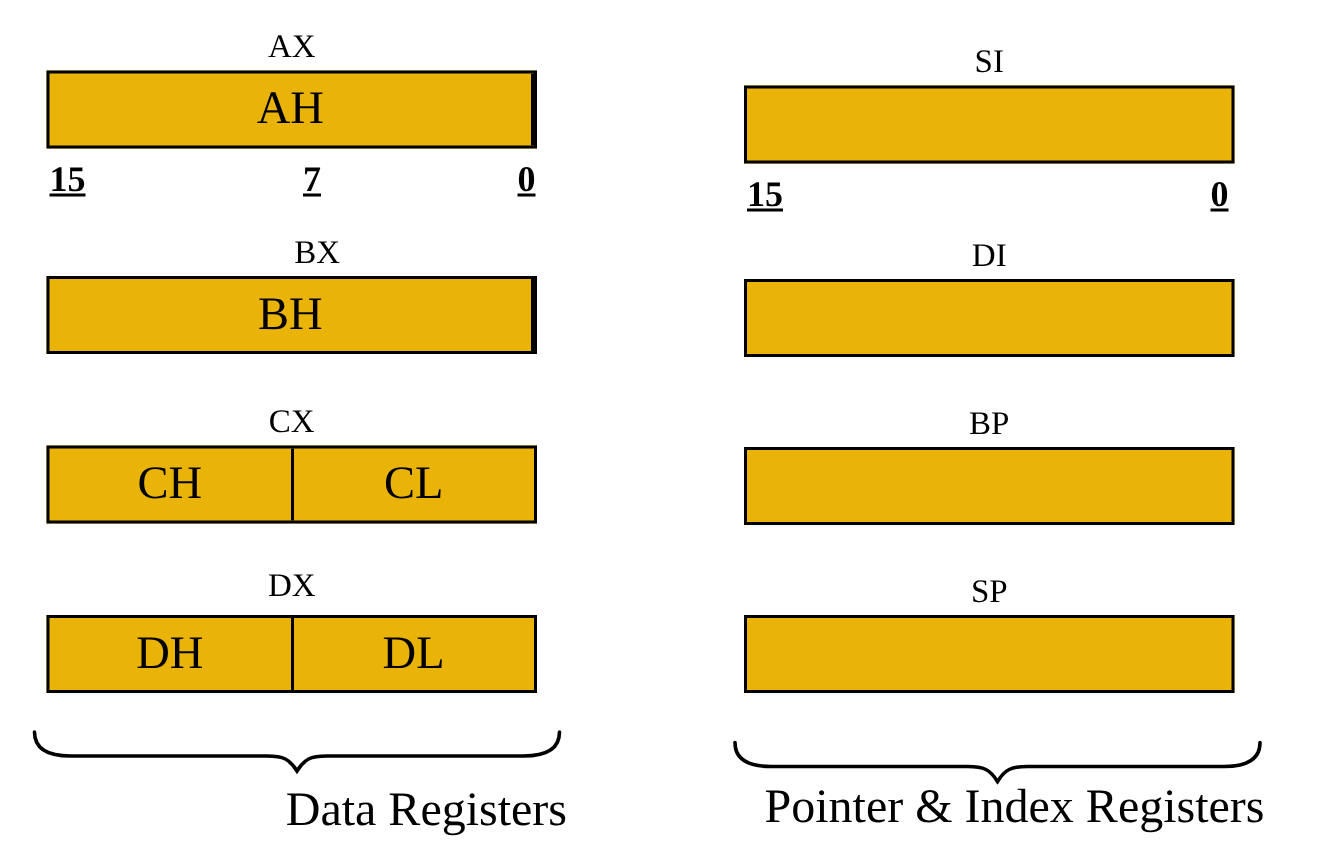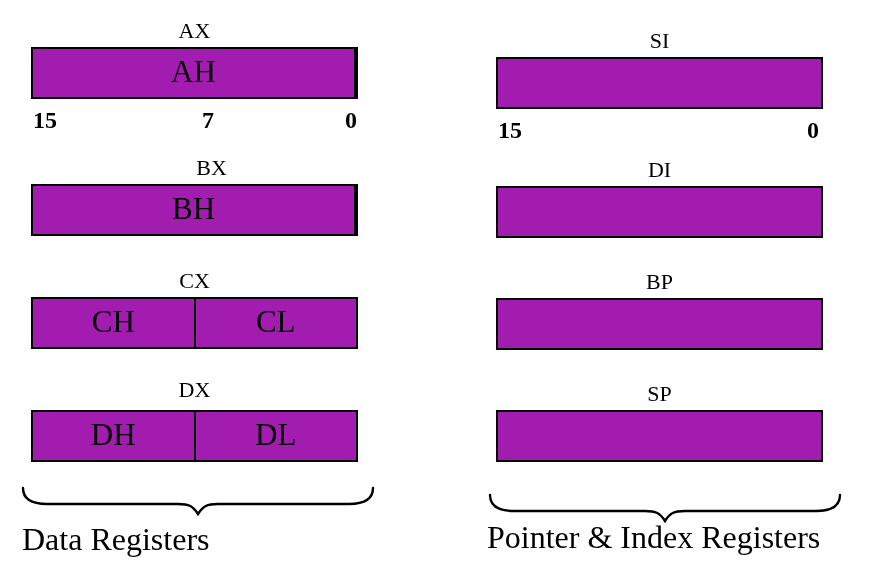--- a/index.html
+++ b/index.html
@@ -10,37 +10,37 @@
     color:#000000;
     font-family:"Liberation Serif","DejaVu Serif",serif;
     overflow:hidden;
   }
   .reg-title{
     position:absolute;width:327px;height:36px;
     text-align:center;font-size:22px;line-height:36px;
   }
   .reg-box{
     position:absolute;width:327px;height:52px;
-    border:2px solid #000;background:#a21caf;
+    border:2px solid #000;background:#eab308;
     box-sizing:border-box;display:flex;
   }
   .reg-half{
     flex:1;display:flex;align-items:center;justify-content:center;
     font-size:31px;padding-bottom:2px;
   }
   .reg-half.high{border-right:2px solid #000;}
   .bits{
     position:absolute;height:24px;
     font-weight:bold;font-size:24px;line-height:24px;
   }
-  .bits span{position:absolute;top:0;}
+  .bits span{position:absolute;top:0;text-decoration:underline;}
   .brace{position:absolute;}
   .caption{
     position:absolute;width:356px;
-    text-align:left;font-size:32px;line-height:36px;
+    text-align:right;font-size:32px;line-height:36px;
   }
 </style>
 </head>
 <body>
 
 <div class="canvas">
 
   <section>
 
     <div class="reg-title" style="left:31px;top:13px">AX</div>

